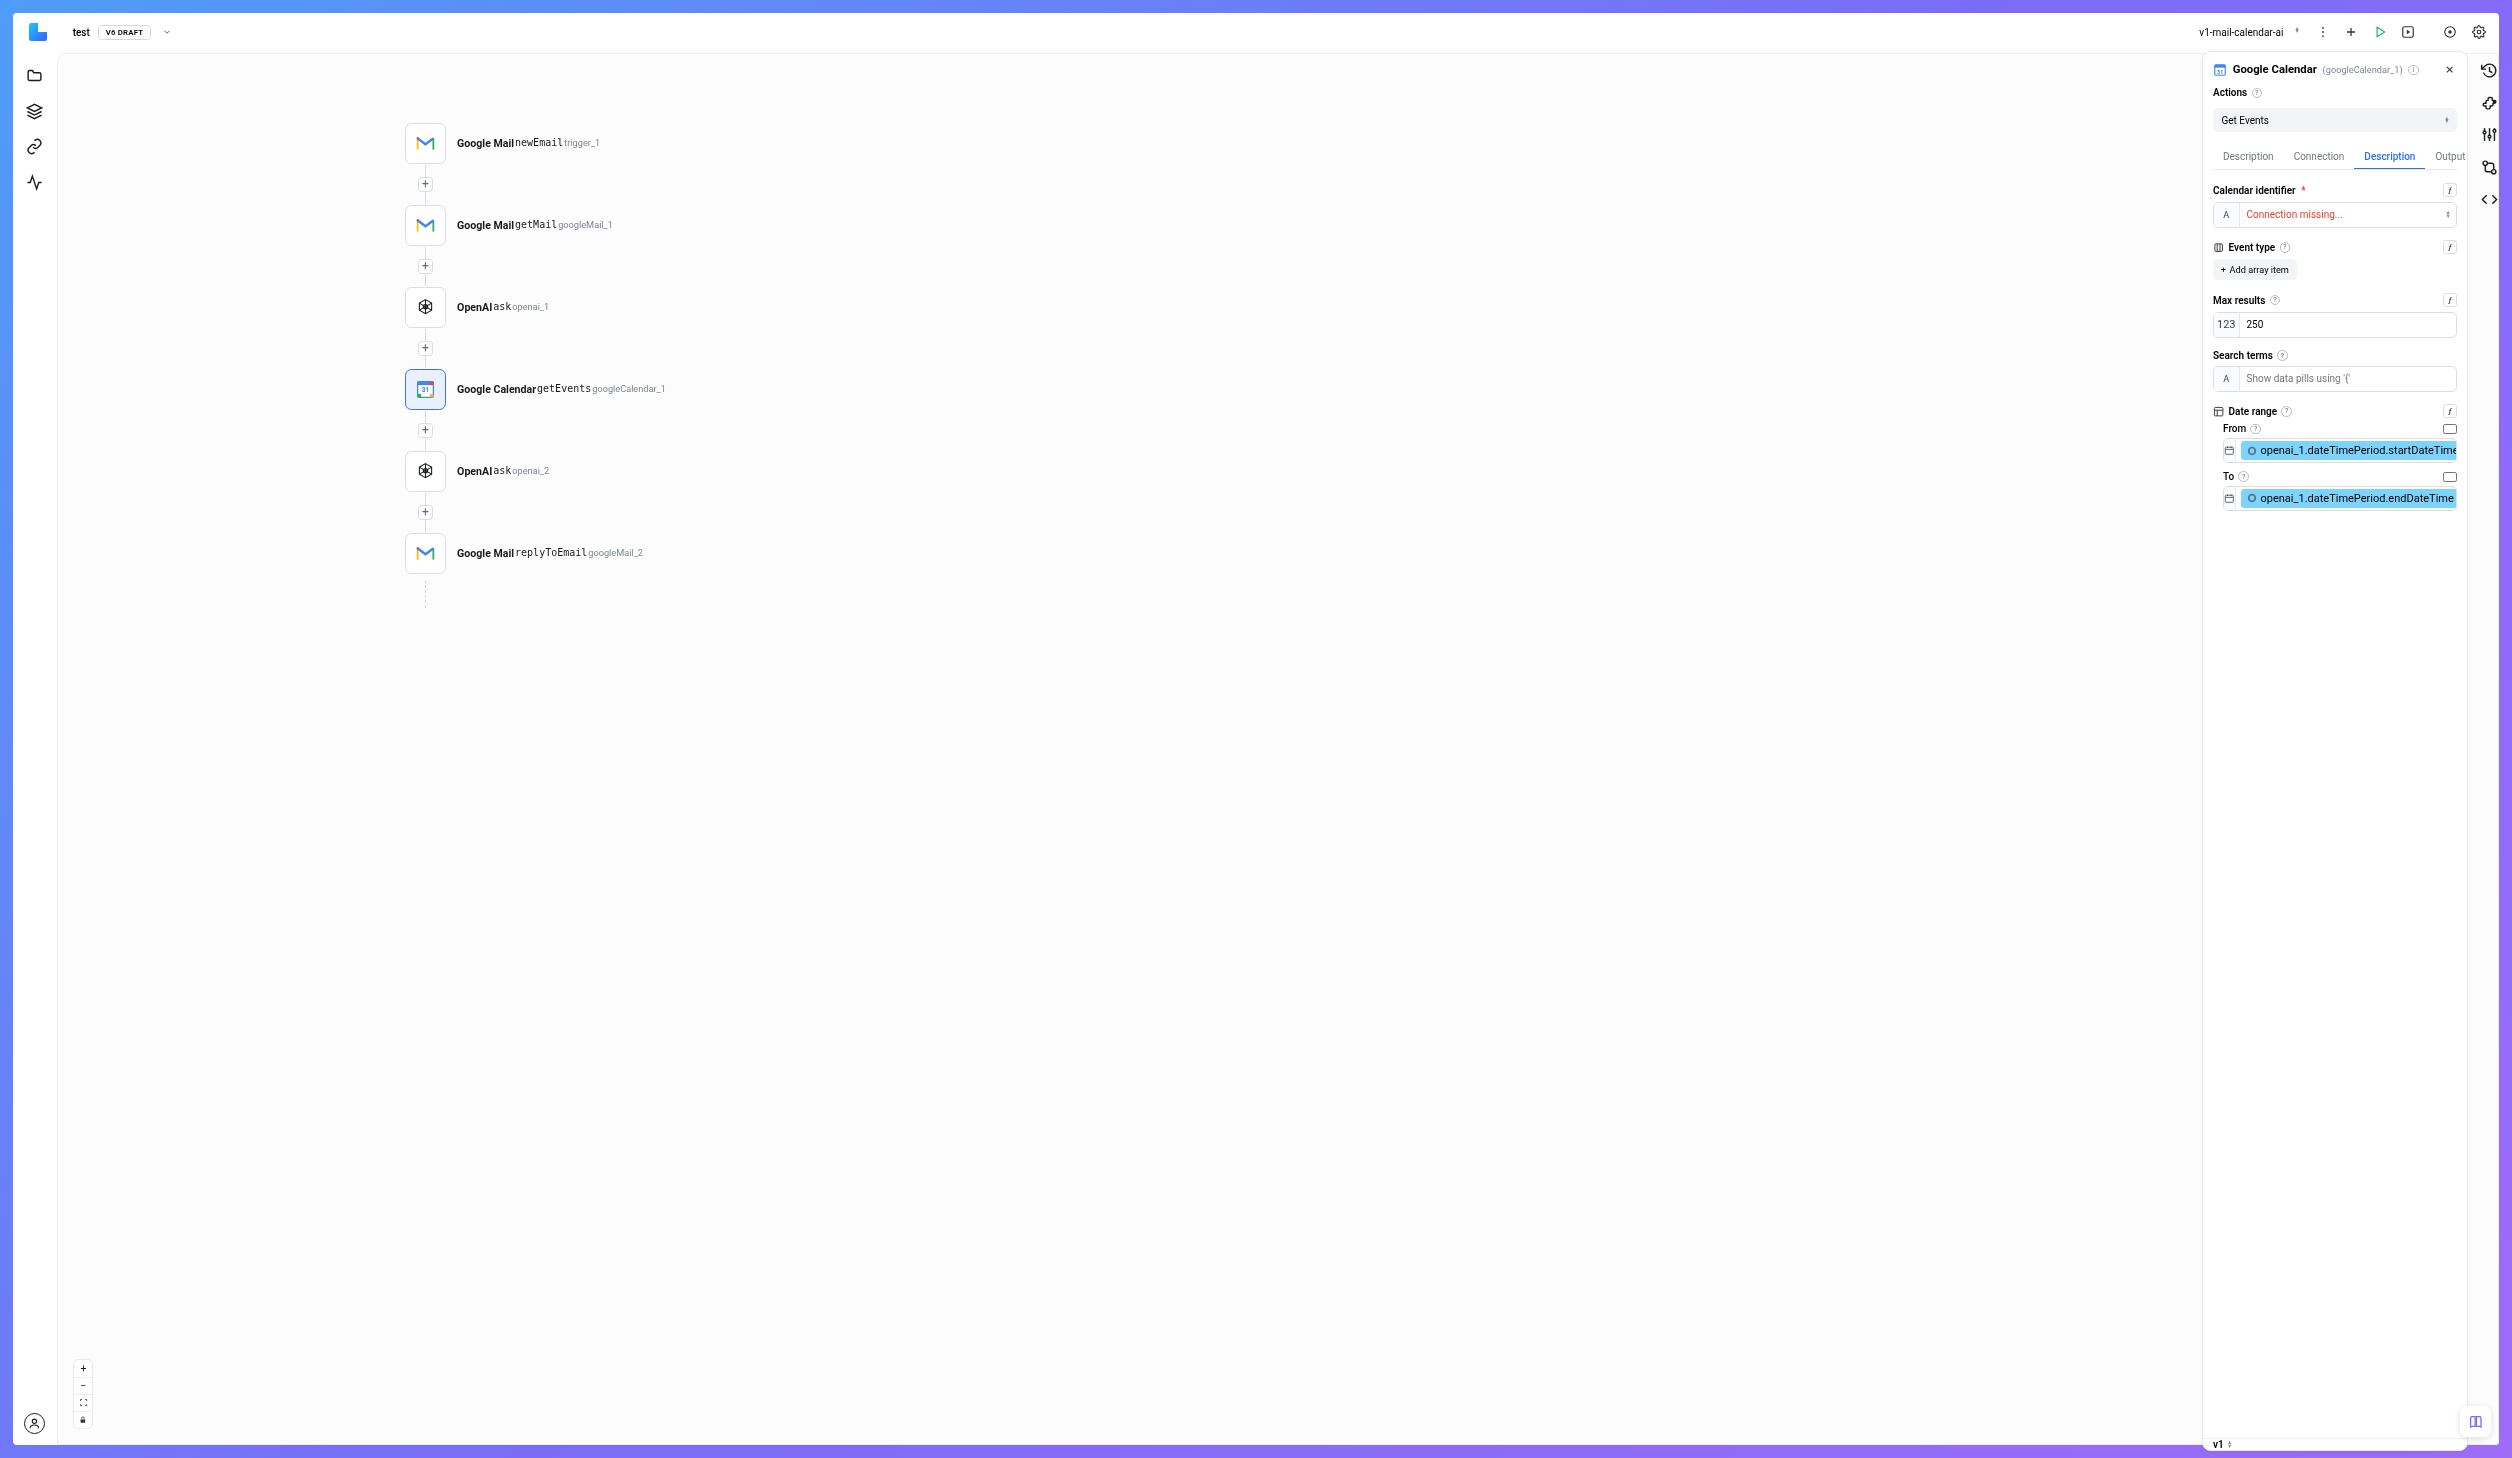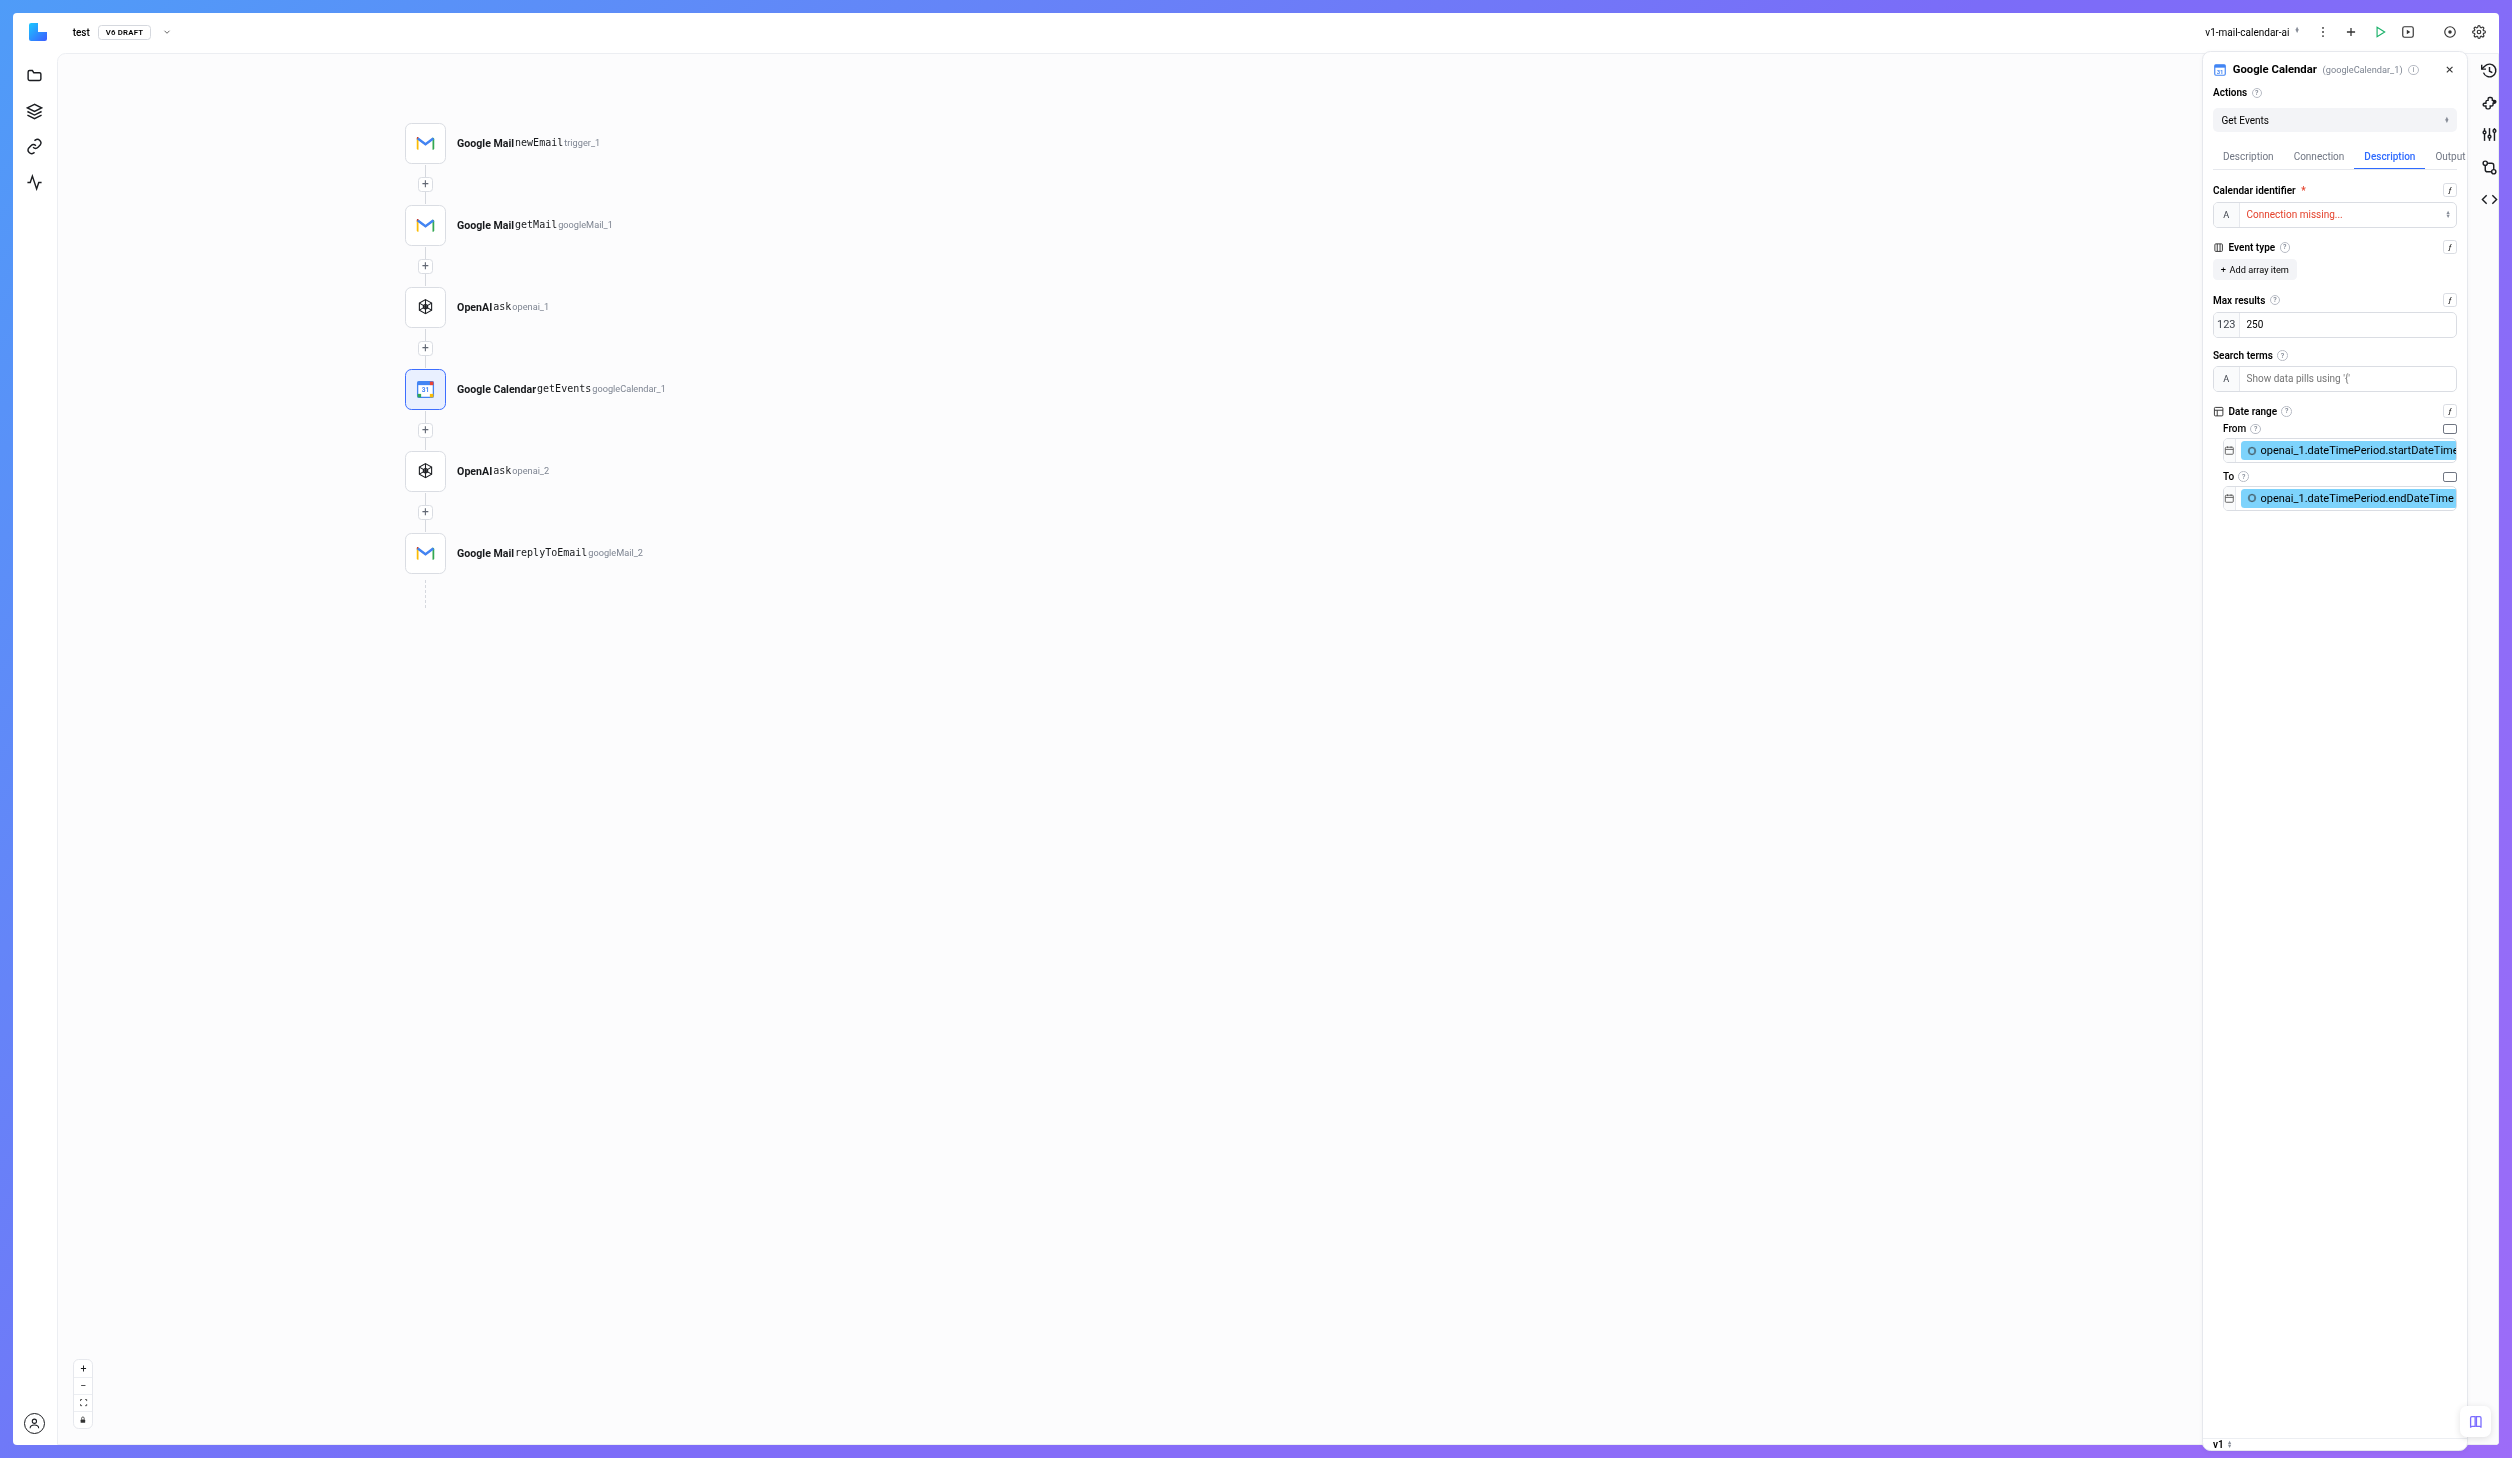--- a/index.html
+++ b/index.html
@@ -28,21 +28,21 @@
   border-bottom: 0.7px solid transparent;
 }
 .logo-slot { width: 33px; display: flex; justify-content: center; }
 .logo-block { width: 18.4px; height: 18.4px; background: linear-gradient(135deg, #1ac8ff 0%, #3d5cff 100%); border-radius: 2.1px; position: relative; }
 .logo-block::before { content: ""; position: absolute; width: 9.2px; height: 9.2px; background: #fff; top: 0; right: 0; }
 .topbar-left { display: flex; align-items: center; gap: 8.5px; margin-left: 18.4px; }
 .flow-name { font-size: 10px; font-weight: 500; }
 .badge-draft { font-size: 7.8px; font-weight: 600; padding: 2.1px 6.4px; border: 0.7px solid #d5d8de; border-radius: 3.5px; letter-spacing: 0.2px; }
 .chev-btn { width: 15.6px; height: 15.6px; display: flex; align-items: center; justify-content: center; cursor: pointer; }
 .topbar-right { margin-left: auto; display: flex; align-items: center; gap: 4.3px; }
-.env-select { display: flex; align-items: flex-start; gap: 6px; padding: 3.5px 7px; border: 0.7px solid transparent; border-radius: 4.3px; font-size: 10px; }
+.env-select { display: flex; align-items: flex-start; gap: 12px; padding: 3.5px 7px; border: 0.7px solid transparent; border-radius: 4.3px; font-size: 10px; }
 .tb-ibtn { width: 24px; height: 24px; display: flex; align-items: center; justify-content: center; border-radius: 4.3px; cursor: pointer; color: #333; }
 .tb-ibtn.green { color: #1cb26b; }
 .tb-ibtn svg { width: 14px; height: 14px; }
 
 .main-row { flex: 1; display: flex; min-height: 0; }
 .left-rail { width: 44px; display: flex; flex-direction: column; align-items: center; padding-top: 14px; gap: 17px; }
 .rail-icon { width: 18.4px; height: 18.4px; display: flex; align-items: center; justify-content: center; cursor: pointer; }
 .rail-icon svg { width: 17px; height: 17px; stroke: #1b1d21; stroke-width: 2; fill: none; }
 .left-rail .spacer { flex: 1; }
 .avatar { width: 21px; height: 21px; border-radius: 50%; border: 1.4px solid #1b1d21; display: flex; align-items: center; justify-content: center; margin-bottom: 11.3px; }

